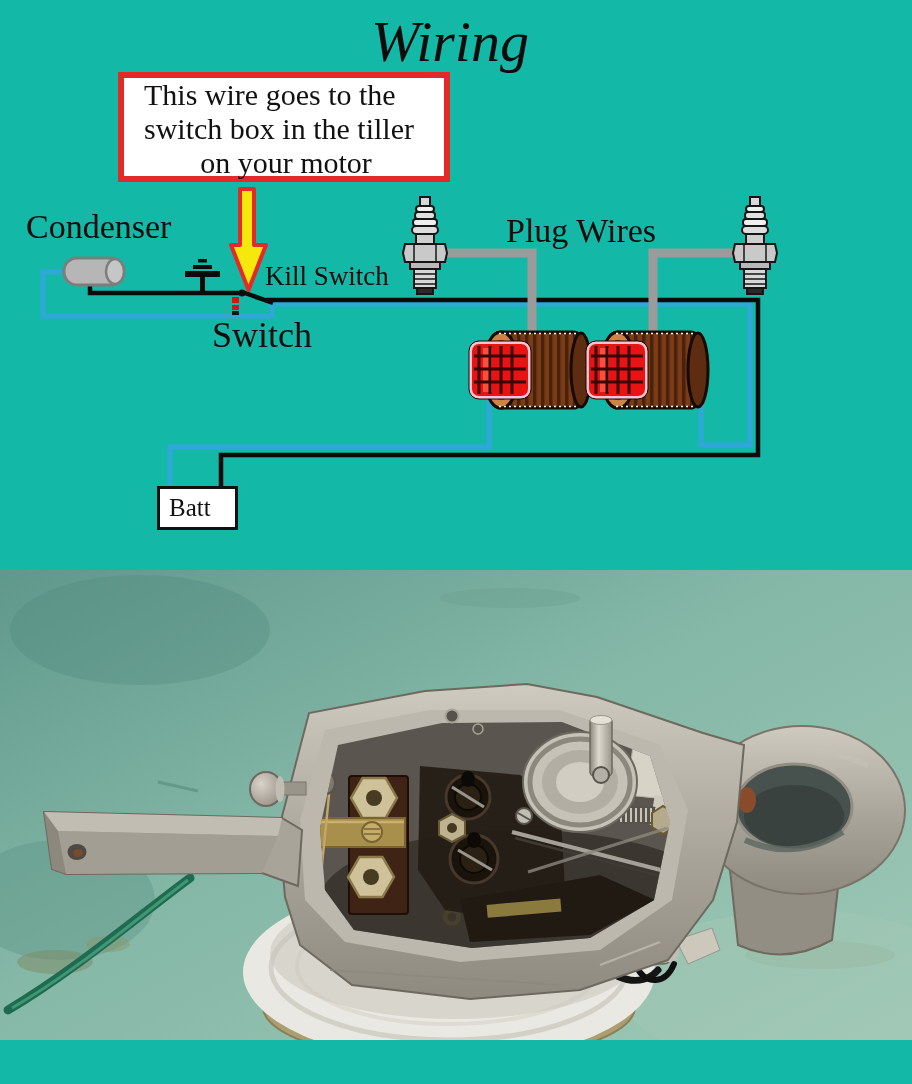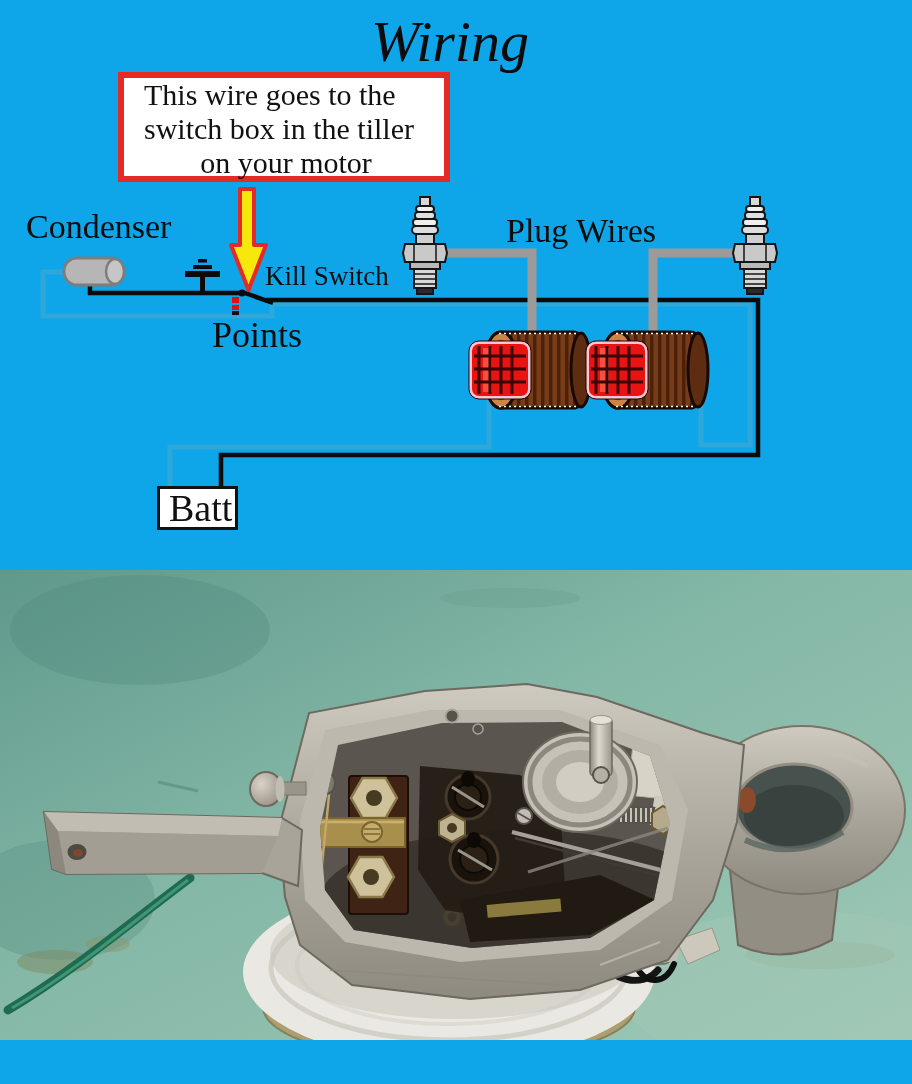--- a/index.html
+++ b/index.html
@@ -3,56 +3,56 @@
 <meta charset="utf-8">
 <style>
   :root{
     --wire-blue:#2fa7d9; --wire-black:#0b0b0b; --wire-gray:#9b9b9b;
     --callout-red:#e42a26; --arrow-yellow:#f6e70c;
     --coil-body-brown:#7a3c16; --coil-end-tan:#cd8444; --coil-core-red:#e81414;
     --condenser-gray:#b6b6b6; --photo-teal:#85b8a7; --ground-wire-green:#1f6b52;
     --aluminum-gray:#a9a49a; --bucket-white:#eae8e2;
   }
   html,body{margin:0;padding:0;background:#888;}
-  .canvas{position:relative;width:912px;height:1084px;background:#0ea5e9;overflow:hidden;
+  .canvas{position:relative;width:912px;height:1084px;background:#14b8a6;overflow:hidden;
           font-family:"Liberation Serif", "DejaVu Serif", serif;}
   .abs{position:absolute;}
   .diagram-title{left:330px;top:8px;width:240px;text-align:center;font-style:italic;
                  font-size:58px;color:#0c0c0c;white-space:nowrap;}
   .callout{left:118px;top:72px;width:332px;height:110px;border:6px solid var(--callout-red);
            box-sizing:border-box;background:#fff;z-index:5;}
   .callout .ln{font-size:30px;line-height:34px;color:#111;padding-left:20px;white-space:nowrap;}
   .callout .ln.center{text-align:center;padding-left:4px;}
   .lbl{color:#0c0c0c;white-space:nowrap;z-index:4;}
   .lbl-condenser{left:26px;top:208px;font-size:34px;}
   .lbl-killswitch{left:265px;top:261px;font-size:27px;}
   .lbl-points{left:212px;top:314px;font-size:36px;}
   .lbl-plugwires{left:506px;top:212px;font-size:34px;}
   .batt-box{left:157px;top:486px;width:81px;height:44px;border:3px solid #111;
             box-sizing:border-box;background:#fff;z-index:5;}
-  .batt-box span{font-size:38px;line-height:38px;padding-left:9px;display:block;color:#111;}
+  .batt-box span{font-size:25px;line-height:38px;padding-left:9px;display:block;color:#111;}
   .wires-svg{left:0;top:0;z-index:1;}
   .photo-wrap{left:0;top:570px;width:912px;height:470px;z-index:2;}
 </style>
 </head>
 <body>
 
 <div class="canvas">
 
   <div class="abs diagram-title">Wiring</div>
 
   <div class="abs callout">
     <div class="ln">This wire goes to the</div>
     <div class="ln">switch box in the tiller</div>
     <div class="ln center">on your motor</div>
   </div>
 
   <div class="abs lbl lbl-condenser">Condenser</div>
   <div class="abs lbl lbl-killswitch">Kill Switch</div>
-  <div class="abs lbl lbl-points">Points</div>
+  <div class="abs lbl lbl-points">Switch</div>
   <div class="abs lbl lbl-plugwires">Plug Wires</div>
 
   <div class="abs batt-box">
     <span>Batt</span>
   </div>
 
   <svg class="abs wires-svg" width="912" height="570" viewBox="0 0 912 570">
     <defs>
       <pattern id="coilStripes" width="8" height="8" patternUnits="userSpaceOnUse">
         <rect width="8" height="8" style="fill:var(--coil-body-brown)"></rect>

